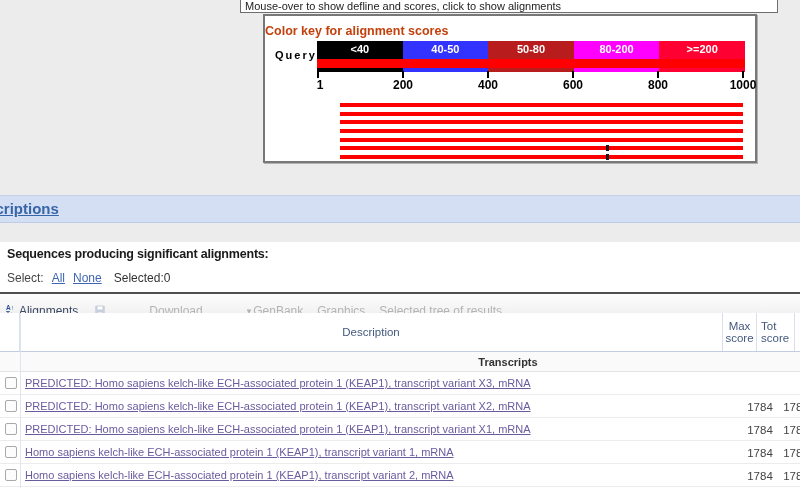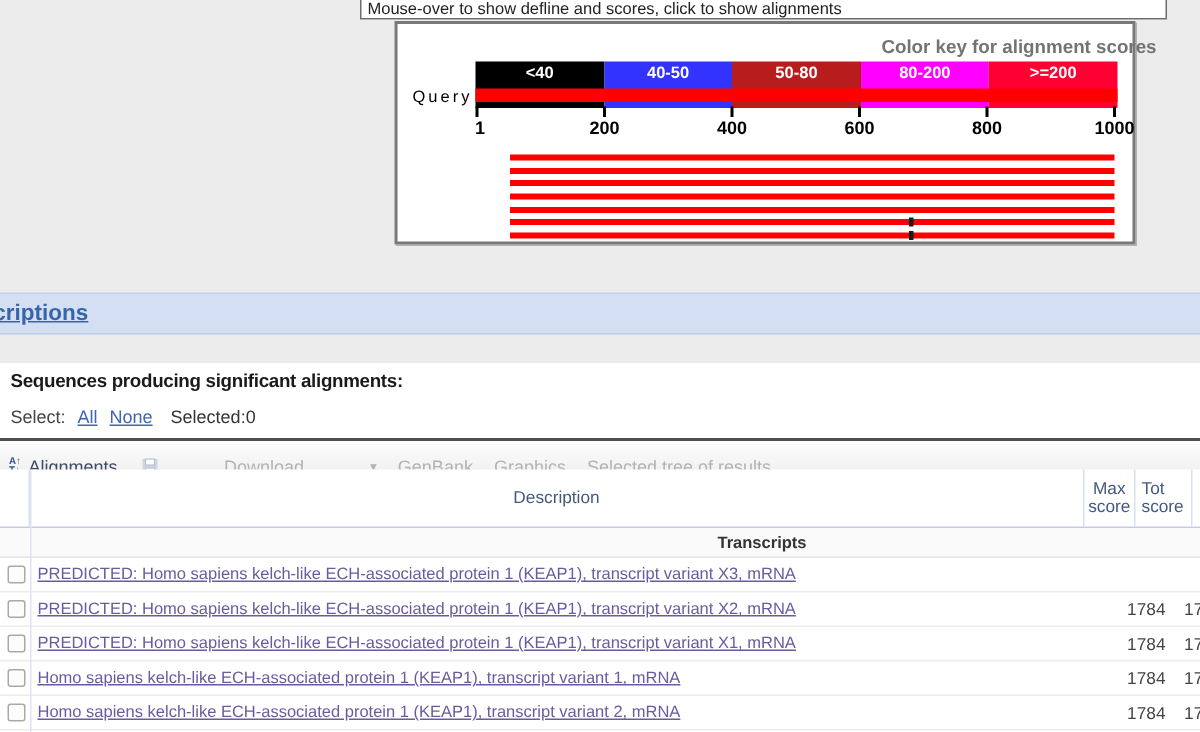--- a/index.html
+++ b/index.html
@@ -12,26 +12,26 @@
   #gray-mid { left:0; top:223px; width:800px; height:19px; background:#ececec; }
 
   
   #tooltip { left:240px; top:-3px; width:538px; height:16px; background:#fff;
              border:1px solid #6e6e6e; font-size:11px; color:#222;
              line-height:17px; padding-left:4px; white-space:nowrap; z-index:3; }
 
   
   #graphic-box { left:263px; top:14px; width:494px; height:149px; background:#fff;
                  border:2px solid #787878; box-shadow:1px 1px 0 rgba(0,0,0,.25); z-index:2; }
-  #g-title { left:16px; top:8px; width:100%; text-align:right; font-size:12.5px;
-             font-weight:bold; color:#737373; }
+  #g-title { left:0; top:8px; width:100%; text-align:left; font-size:12.5px;
+             font-weight:bold; color:#c2410c; }
   #key-bar { left:52px; top:25px; width:428px; height:31px; display:flex; }
   .key-seg { flex:1 1 0; color:#fff; font-weight:bold; font-size:11px;
              text-align:center; line-height:16px; }
-  #query-label { left:10px; top:43px; font-size:11px; font-weight:normal;
+  #query-label { left:10px; top:33px; font-size:11px; font-weight:bold;
                  letter-spacing:2px; color:#000; }
   #query-bar { left:52px; top:43px; width:428px; height:9px; }
   .tickmark { top:55px; width:2px; height:7px; background:#000; }
   .ticklabel { top:62px; font-size:12px; font-weight:bold; color:#000;
                transform:translateX(-50%); }
   #hits { left:75px; top:87px; width:403px; height:58px; }
   .hit-bar { position:absolute; left:0; width:403px; height:4px; }
   .hit-mark { position:absolute; top:-1px; width:3px; height:6px; background:#1a1a1a; }
 
   
@@ -53,42 +53,42 @@
              background:linear-gradient(#fdfdfd,#e9e9e9);
              display:flex; align-items:center; padding-left:6px; font-size:12px; }
   .sort-icon { display:inline-flex; flex-direction:column; font-size:6.5px; line-height:6px;
                font-weight:bold; color:#2c4f93; margin-right:5px; }
   #tb-alignments { color:#3c4a63; }
   .tb-disabled { color:#b3b3b3;gap:40px; }
   .tb-link { text-decoration:underline; }
   #dl-group { display:flex; align-items:center; margin-left:16px; }
   #dl-group svg { margin-right:3px; }
   .chev { font-size:9px; margin-left:4px; color:#b3b3b3; }
-  #tb-genbank { margin-left:14px; } #tb-graphics { margin-left:14px; }
+  #tb-genbank { margin-left:2px; } #tb-graphics { margin-left:14px; }
   #tb-disttree { margin-left:14px; }
 
   
   #table { left:0; top:313px; width:1016px; background:#fff; }
   #thead { position:relative; height:39px; border-bottom:1px solid #c3cde2; display:flex; }
   .th { border-right:1px solid #d8dfed; color:#44597e; font-size:11.5px;
         display:flex; align-items:center; }
   .th-check { width:20px; }
   .th-desc { width:703px; justify-content:center; }
   .th-max { width:34px; text-align:center; justify-content:center; padding:0 2px; }
   .th-tot { width:38px; padding-left:4px; }
   #group-row { height:20px; border-bottom:1px solid #e4e4e4; background:#fafafa;
                text-align:center; font-size:11px; font-weight:bold; color:#333;
                line-height:20px; }
   .row { position:relative; height:23px; border-bottom:1px solid #ececec;
          display:flex; align-items:center; }
   .row input[type=checkbox] { appearance:none; -webkit-appearance:none; width:12px; height:12px;
          border:1px solid #a9a9a9; border-radius:2px; background:#fcfcfc; margin-left:5px; }
   .row .desc-link { margin-left:8px; font-size:11px; color:#6a5b9e;
                     text-decoration:underline; white-space:nowrap; }
-  .score { position:absolute; font-size:11.5px; color:#444; text-align:right;margin-top:48px; }
+  .score { position:absolute; font-size:11.5px; color:#444; text-align:center;margin-top:48px; }
   .score.max { left:743px; width:34px; }
   .score.tot { left:777px; width:38px; }
   #vline { left:20px; top:313px; width:1px; height:175px; background:#e0e4ee; }
 </style>
 </head>
 <body>
 
 <div id="gray-top" class="abs"></div>
 <div id="gray-mid" class="abs"></div>
 

